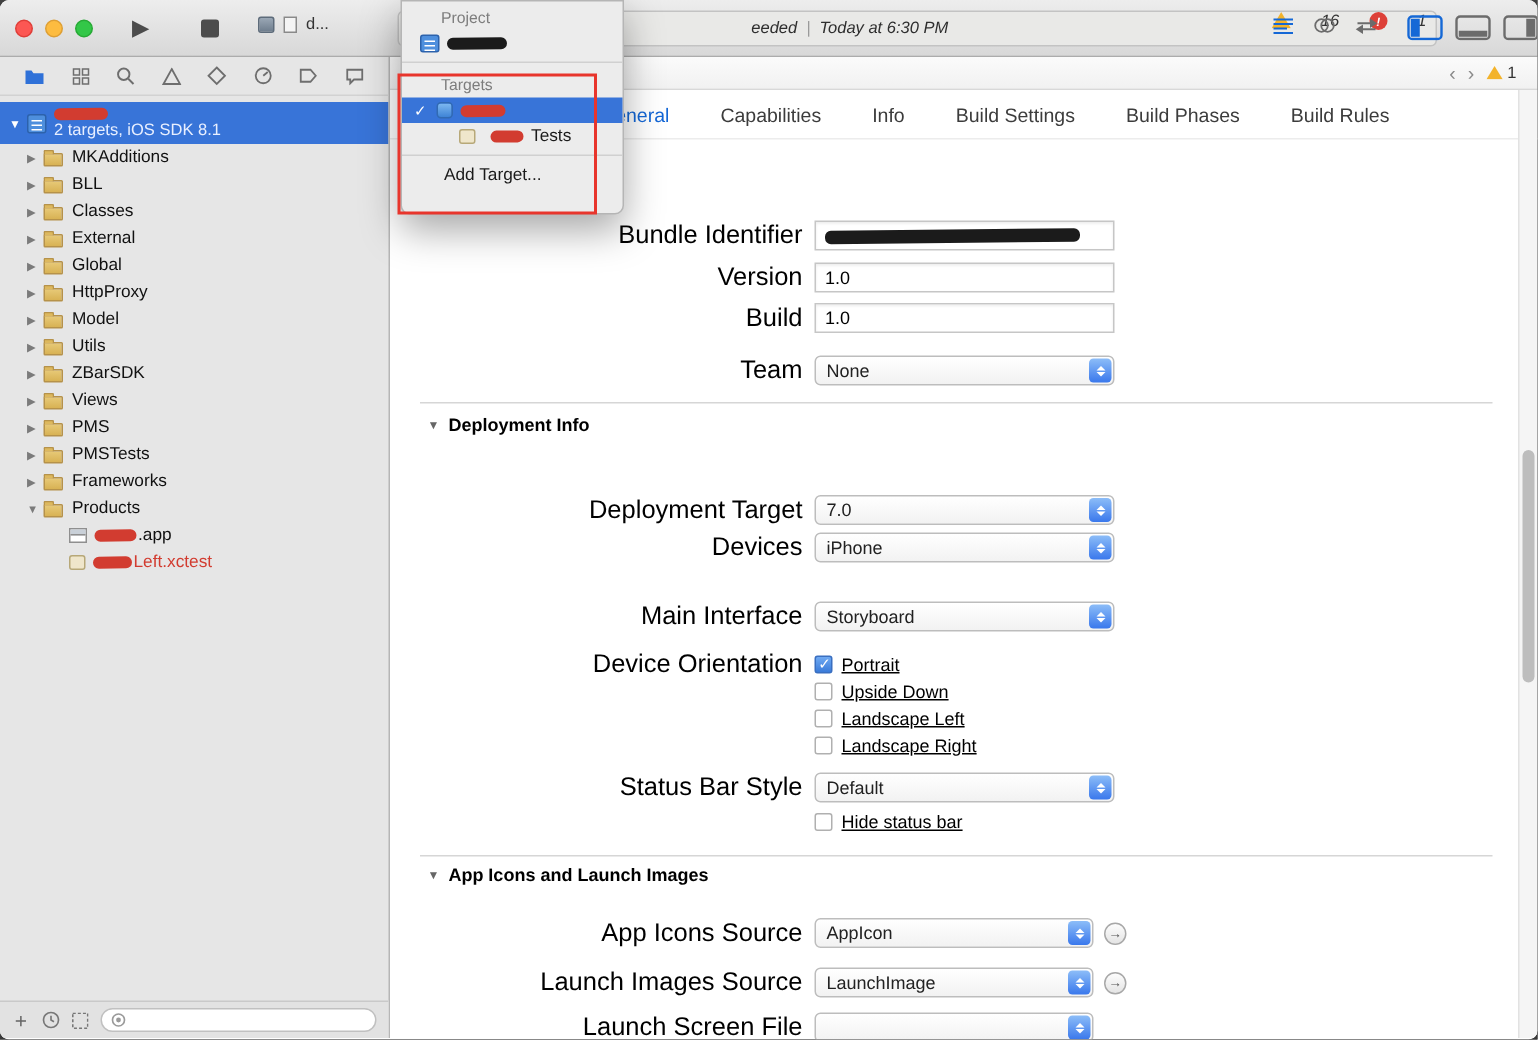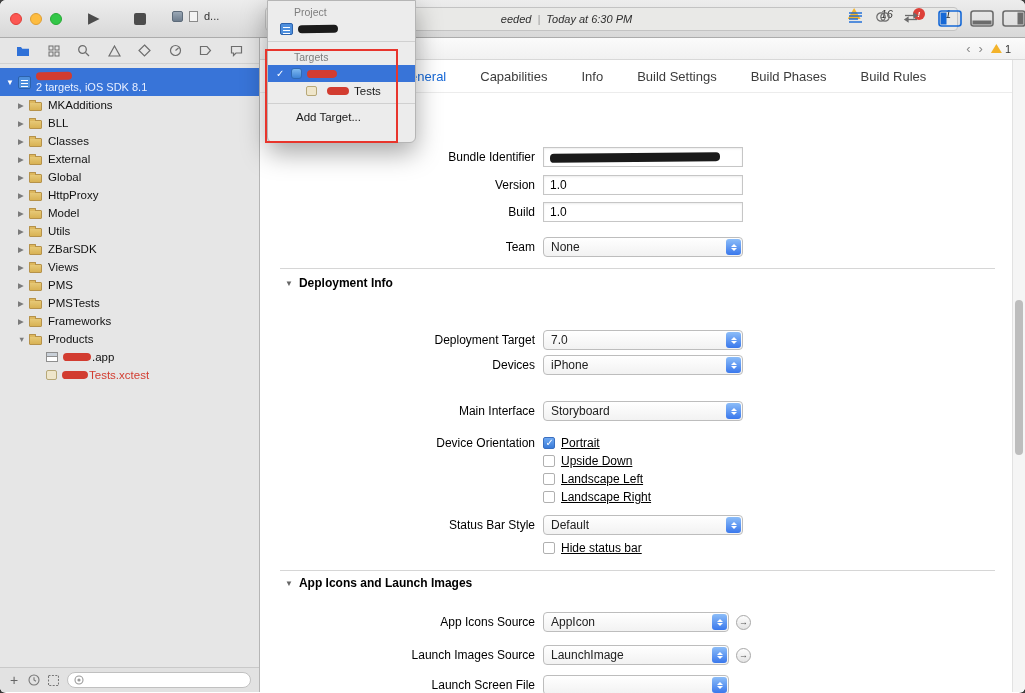--- a/index.html
+++ b/index.html
@@ -68,21 +68,21 @@
 
   
   .jumpbar { height:22px; background:linear-gradient(#fbfbfb,#f1f1f1); border-bottom:1px solid #d8d8d8; display:flex; align-items:center; justify-content:flex-end; gap:8px; padding-right:14px; font-size:13px; color:#8a8a8a; }
   .jb-warn { display:flex; align-items:center; gap:3px; font-size:11px; color:#333; }
   .jb-tri { width:11px; height:9px; background:#f3b32b; clip-path:polygon(50% 0,100% 100%,0 100%); }
   .tabbar { height:33px; background:#fff; border-bottom:1px solid #ececec; display:flex; align-items:center; gap:34px; padding-left:140px; font-size:13px; color:#3c3c3c; }
   .tab.sel { color:#1467d6; }
   .content { position:relative; height:600px; overflow:hidden; padding:0; margin-left:20px; }
 
   .frow { position:absolute; display:flex; align-items:center; height:22px; }
-  .frow .lbl { width:255px; text-align:right; margin-right:8px; font-size:12px; color:#000; white-space:nowrap; }
+  .frow .lbl { width:255px; text-align:right; margin-right:8px; font-size:17px; color:#000; white-space:nowrap; }
   .divider { position:absolute; left:0; right:30px; height:1px; background:#d6d6d6; }
   .sect { position:absolute; display:flex; align-items:center; gap:6px; font-size:12px; font-weight:bold; color:#000; }
   .sect .stri { font-size:8px; color:#666; font-weight:normal; }
 
   .tf { width:200px; height:20px; background:#fff; border:1px solid #c6c6c6; box-shadow:inset 0 1px 2px rgba(0,0,0,.08); font-size:12px; display:flex; align-items:center; padding:0 6px; }
   .popup { position:relative; width:200px; height:20px; background:linear-gradient(#ffffff,#f2f2f2); border:1px solid #bdbdbd; border-radius:4px; font-size:12px; color:#222; display:flex; align-items:center; padding:0 36px 0 7px; }
   .popup.narrow { width:186px; }
   .pstep { position:absolute; right:1px; top:1px; width:15px; height:16px; border-radius:3px; background:linear-gradient(#8cbdf8,#3a78ec); display:flex; flex-direction:column; align-items:center; justify-content:center; gap:1px; }
   .pstep b { width:0; height:0; border-left:3px solid transparent; border-right:3px solid transparent; }
   .pstep .u { border-bottom:3.5px solid #fff; }
@@ -329,21 +329,21 @@
             <span class="tlabel">Products</span>
           </div>
         <div class="trow child">
             <span class="appicon"></span>
             <span class="scrib w28"></span>
             <span class="tlabel">.app</span>
           </div>
         <div class="trow child">
             <span class="tanbox"></span>
             <span class="scrib w26"></span>
-            <span class="tlabel red-text">Tests.xctest</span>
+            <span class="tlabel red-text">Left.xctest</span>
           </div>
       </div>
 
       <div class="filterbar">
         <span class="fplus">+</span>
         <span>
             <svg width="12" height="12">
               <circle cx="6" cy="6" r="5" fill="none" stroke="#777" stroke-width="1.1"></circle>
               <path d="M6 3.2 V6 L8 7.2" fill="none" stroke="#777" stroke-width="1.1"></path>
             </svg>

